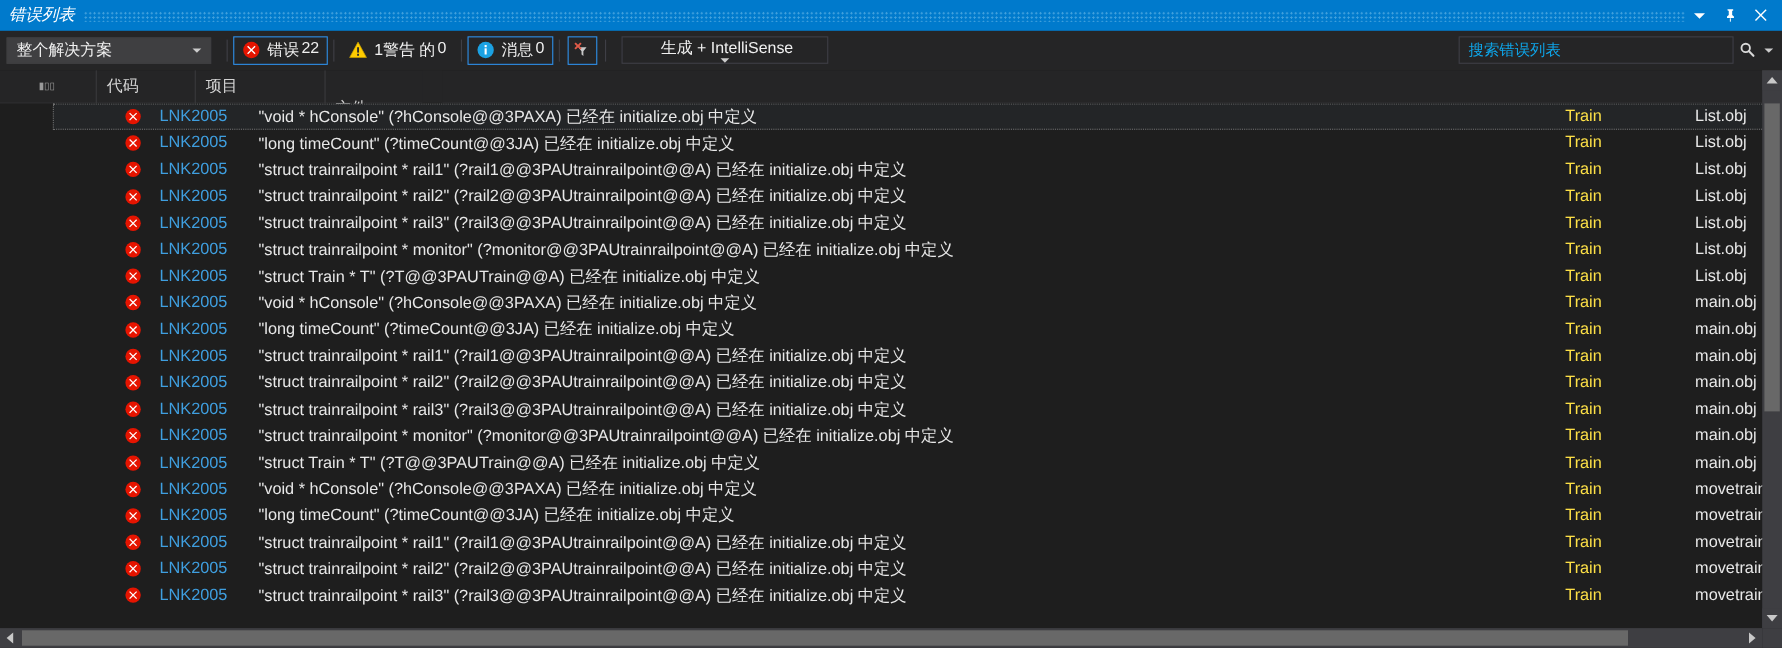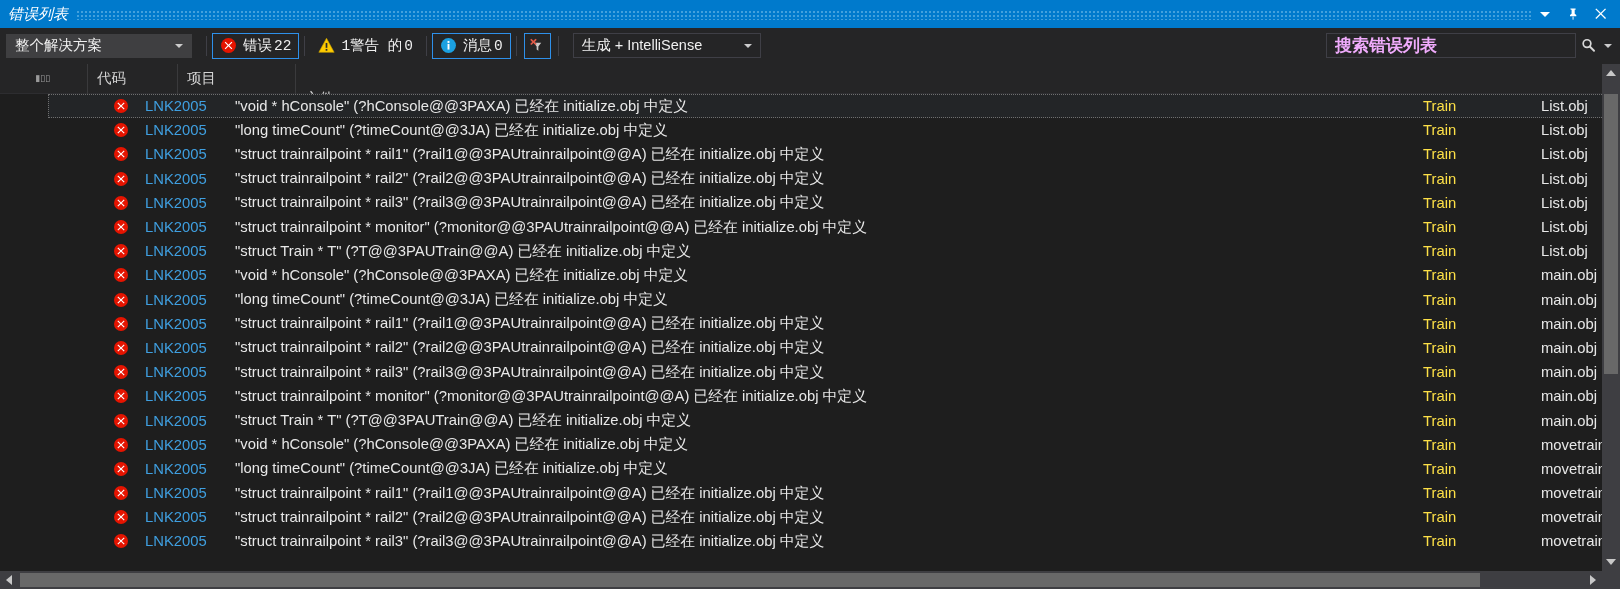--- a/index.html
+++ b/index.html
@@ -82,59 +82,59 @@
     height: 26px;
     display: flex; align-items: center;
     gap: 6px;
     padding: 0 7px;
     color: #f0f0f0;
     font-size: 14.5px;
     white-space: nowrap;
     border: 1px solid transparent;
   }
   .count-btn.active { border-color: #2e90ea; background: #252526; }
-  .count-btn .lbl { display: flex; align-items: center; gap: 2px; font-family: Liberation Mono, monospace; }
+  .count-btn .lbl { display: flex; align-items: flex-start; gap: 2px; }
 
   .icon-err, .icon-warn, .icon-info { width: 17px; height: 17px; flex: 0 0 auto; display:block; }
 
   .filter-btn {
     width: 27px; height: 26px;
     display: flex; align-items: center; justify-content: center;
     border: 1px solid #2e90ea;
     margin: 0 2px;
   }
 
   .build-combo {
     width: 188px; height: 25px;
     background: #252526;
     border: 1px solid #3f3f46;
     display: flex; align-items: center; justify-content: space-between;
     padding: 0 4px 0 8px;
     color: #f0f0f0;
     font-size: 14.5px;
     margin-left: 9px;
+    flex-direction: column;
   }
 
   .toolbar-spacer { flex: 1; }
 
   .search-box {
     width: 250px; height: 25px;
     background: #252526;
     border: 1px solid #3f3f46;
     display: flex; align-items: center;
     padding: 0 4px 0 8px;
     margin-right: 2px;
   }
   .search-placeholder {
     flex: 1;
-    color: #f0abfc;
-    font-size: 17px;
+    color: #0ea5e9;
+    font-size: 14px;
     white-space: nowrap;
     overflow: hidden;
-    font-weight: bold;
   }
   .search-icon-wrap { width: 20px; display:flex; align-items:center; justify-content:center; }
   .search-caret {
     width: 0; height: 0;
     border-left: 4px solid transparent;
     border-right: 4px solid transparent;
     border-top: 4px solid #cccccc;
     margin-left: 6px; margin-right: 4px;
   }
 

